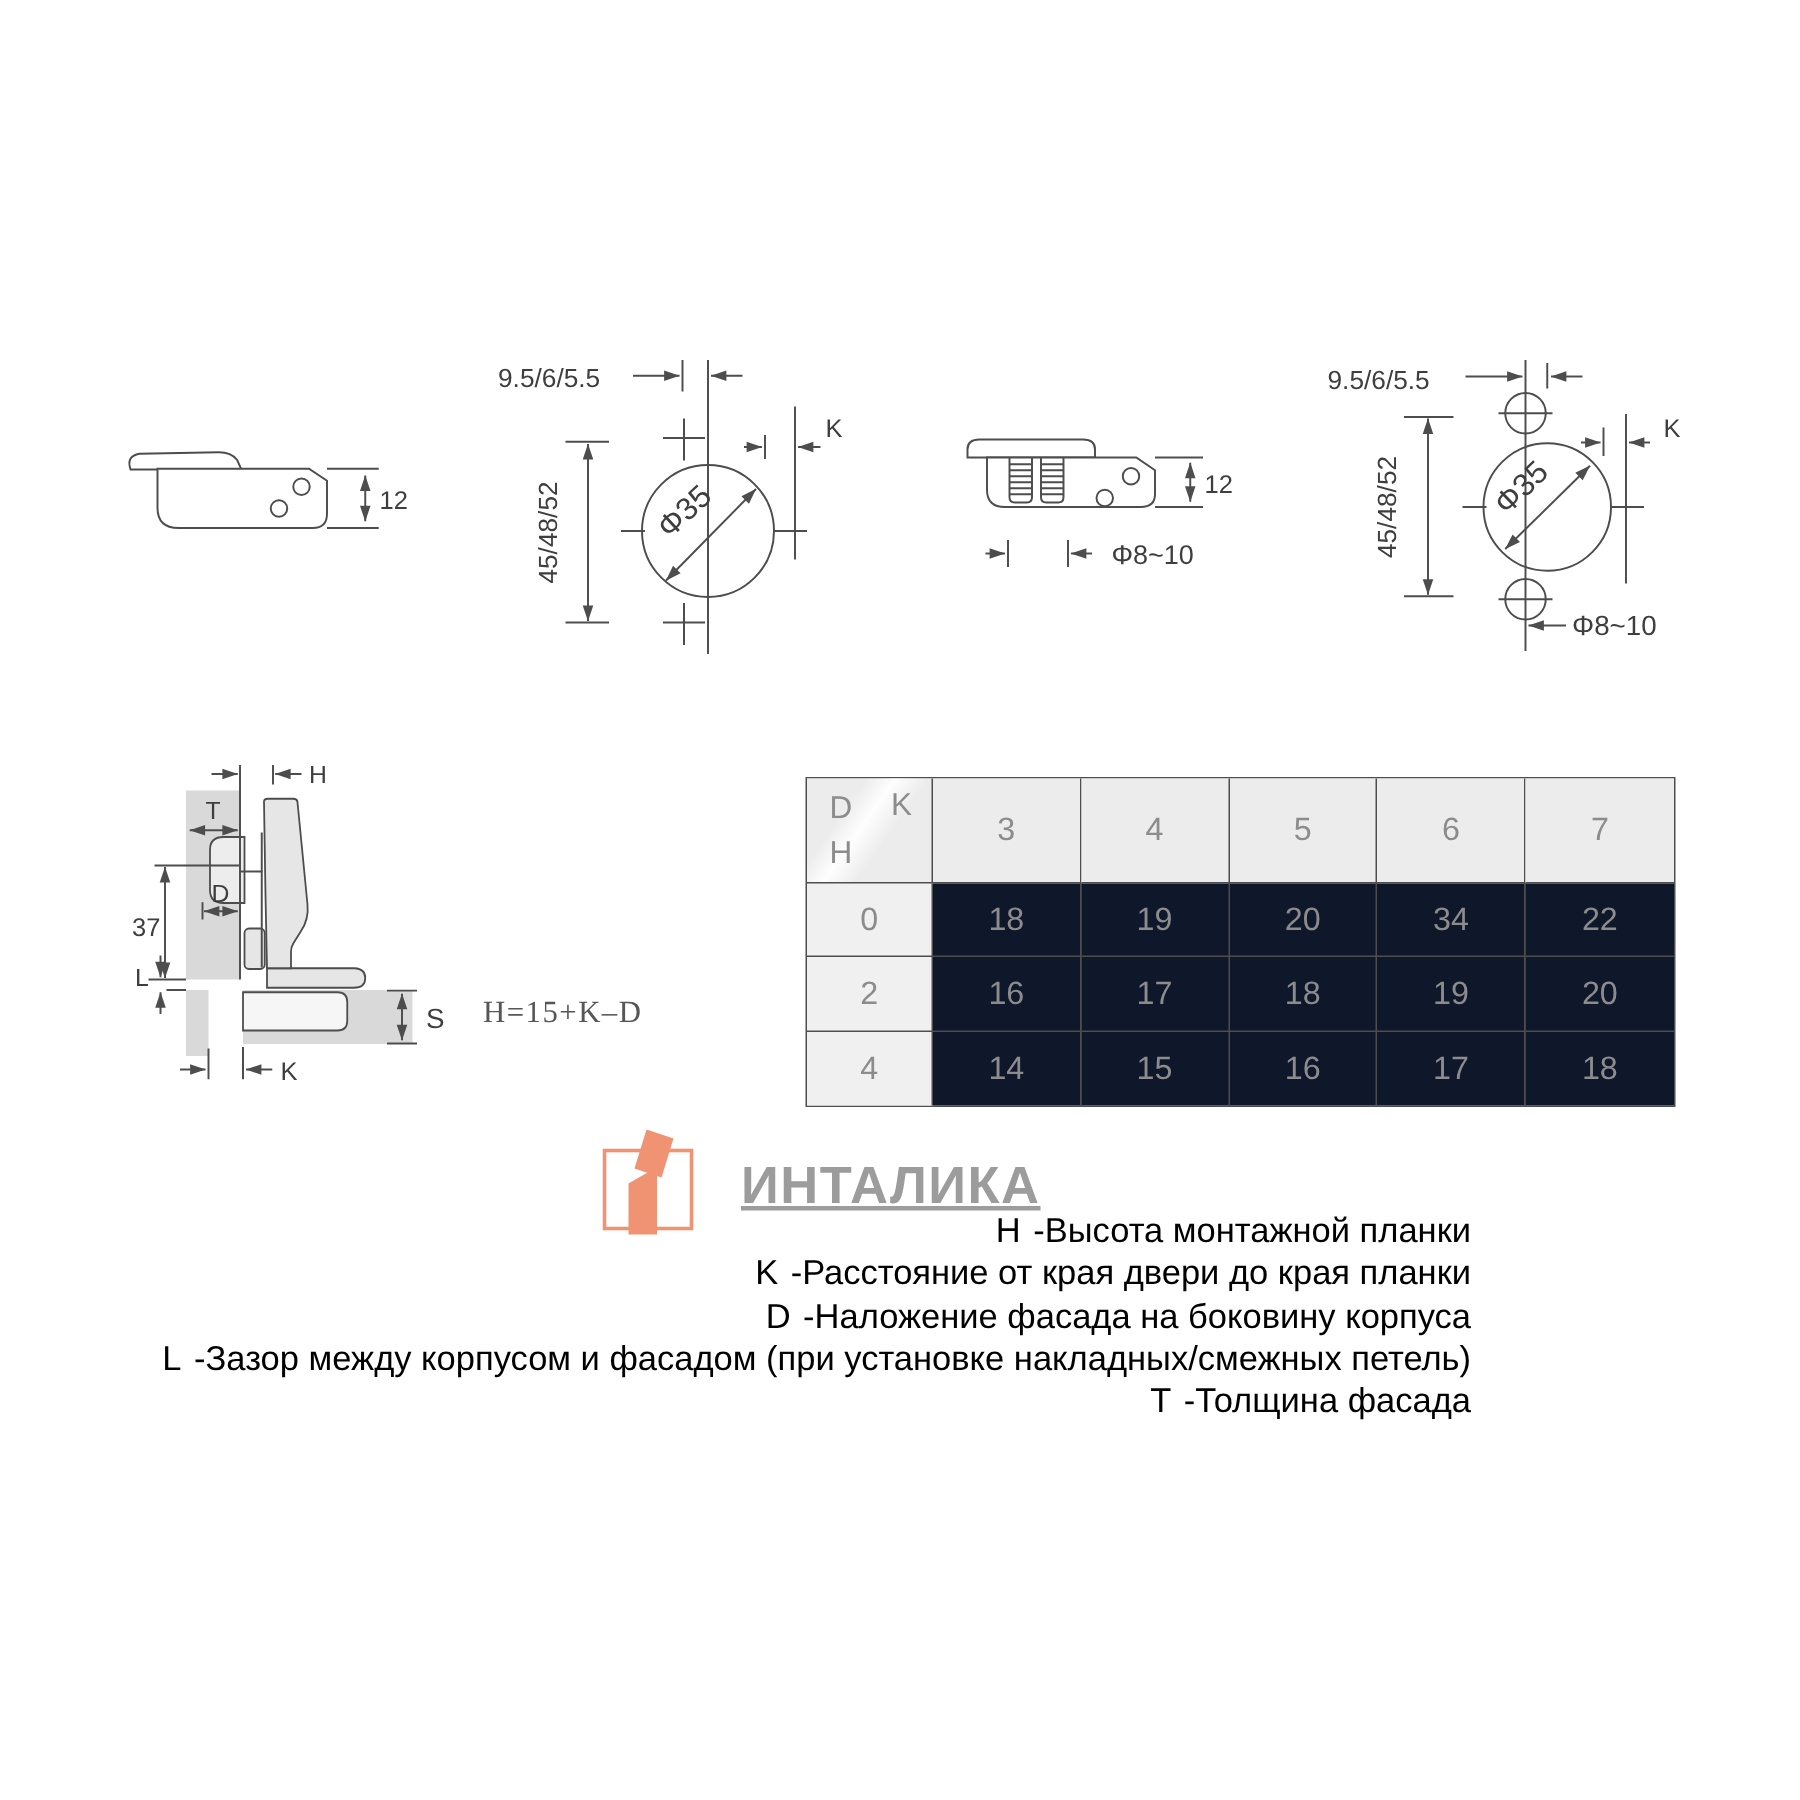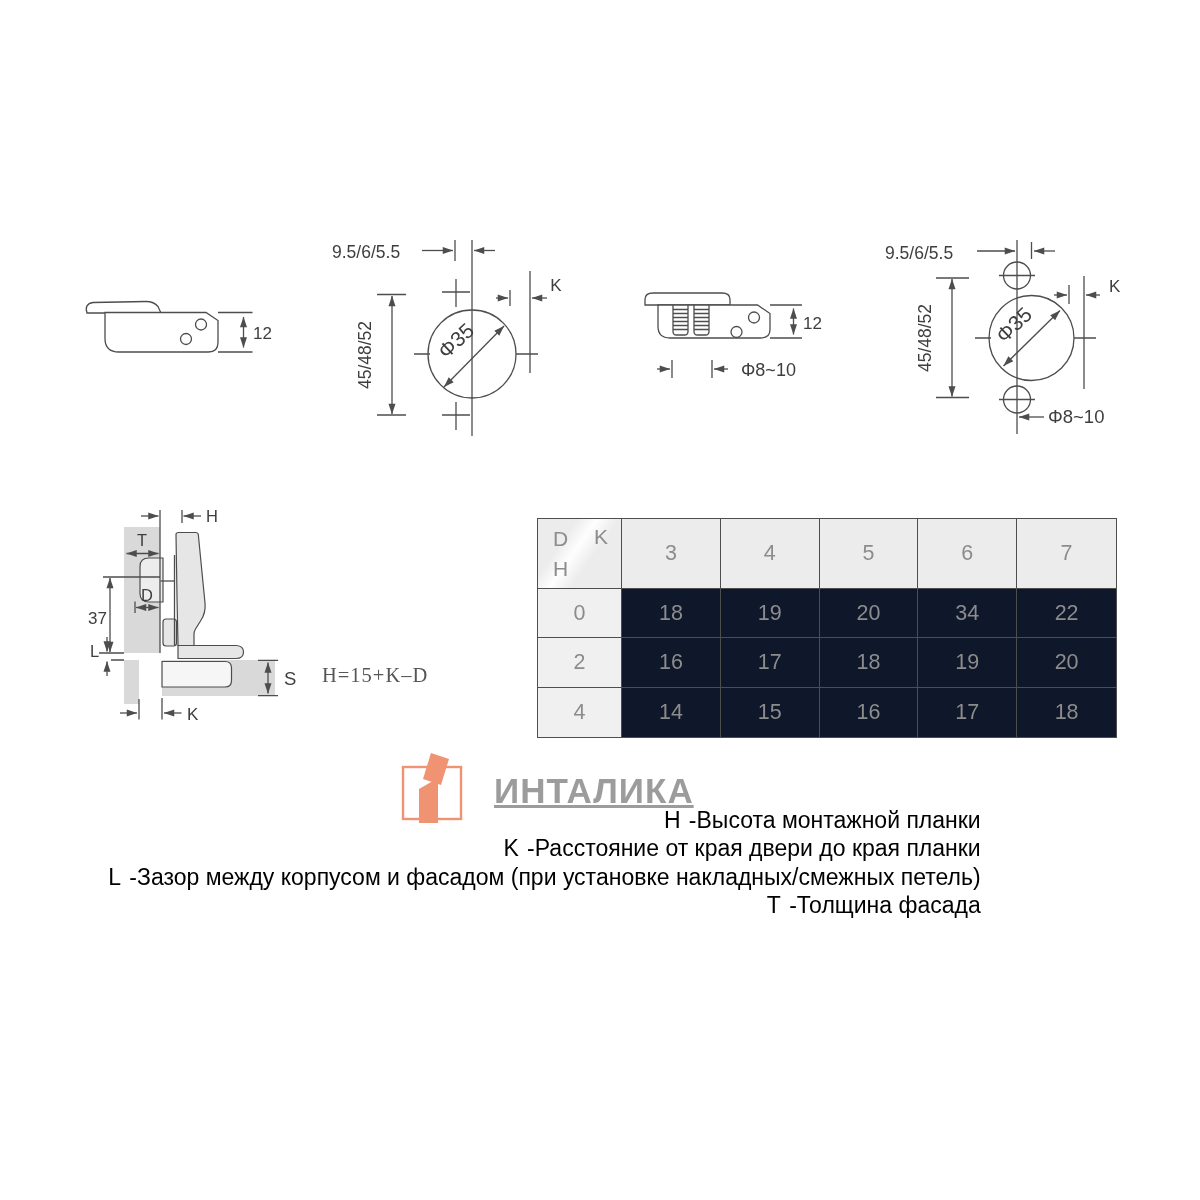--- a/index.html
+++ b/index.html
@@ -219,18 +219,21 @@
 <div class="abs" id="logo-text">ИНТАЛИКА</div>
 
 <div class="abs" id="legend">
   <div class="legend-line">
     <span class="lk">H</span><span class="ls">-</span><span>Высота монтажной планки</span>
   </div>
   <div class="legend-line">
     <span class="lk">K</span><span class="ls">-</span><span>Расстояние от края двери до края планки</span>
   </div>
   <div class="legend-line">
+    <span class="lk">D</span><span class="ls">-</span><span>Наложение фасада на боковину корпуса</span>
+  </div>
+  <div class="legend-line">
     <span class="lk">L</span><span class="ls">-</span><span>Зазор между корпусом и фасадом (при установке накладных/смежных петель)</span>
   </div>
   <div class="legend-line">
     <span class="lk">T</span><span class="ls">-</span><span>Толщина фасада</span>
   </div>
 </div>
 
 </body></html>

